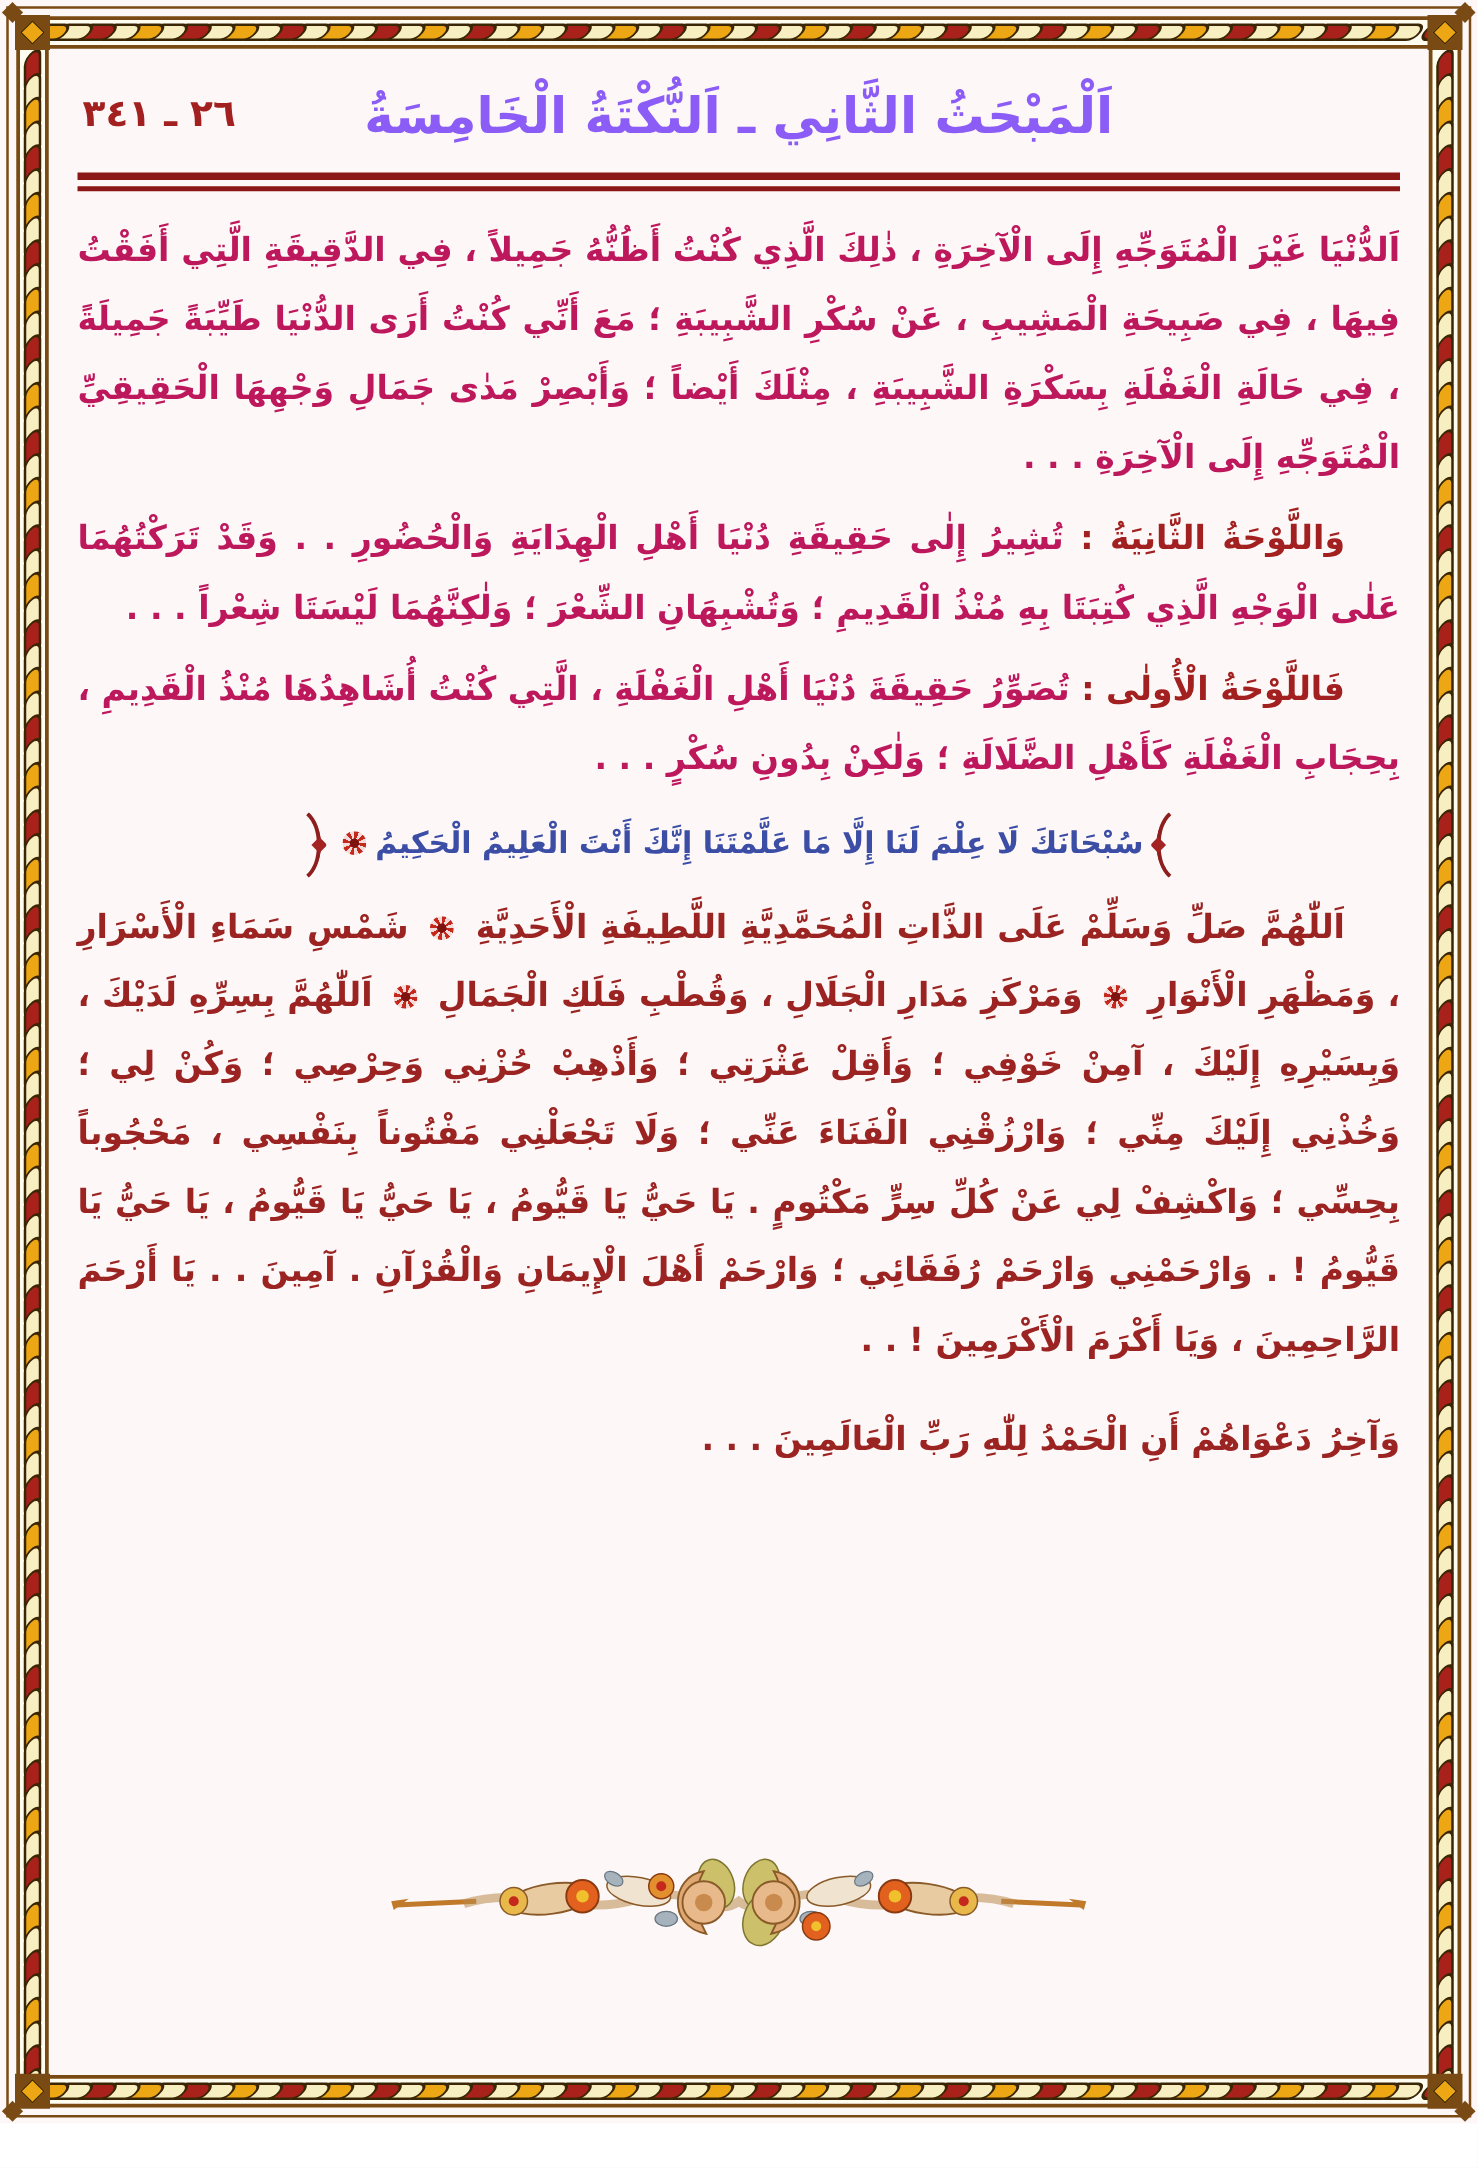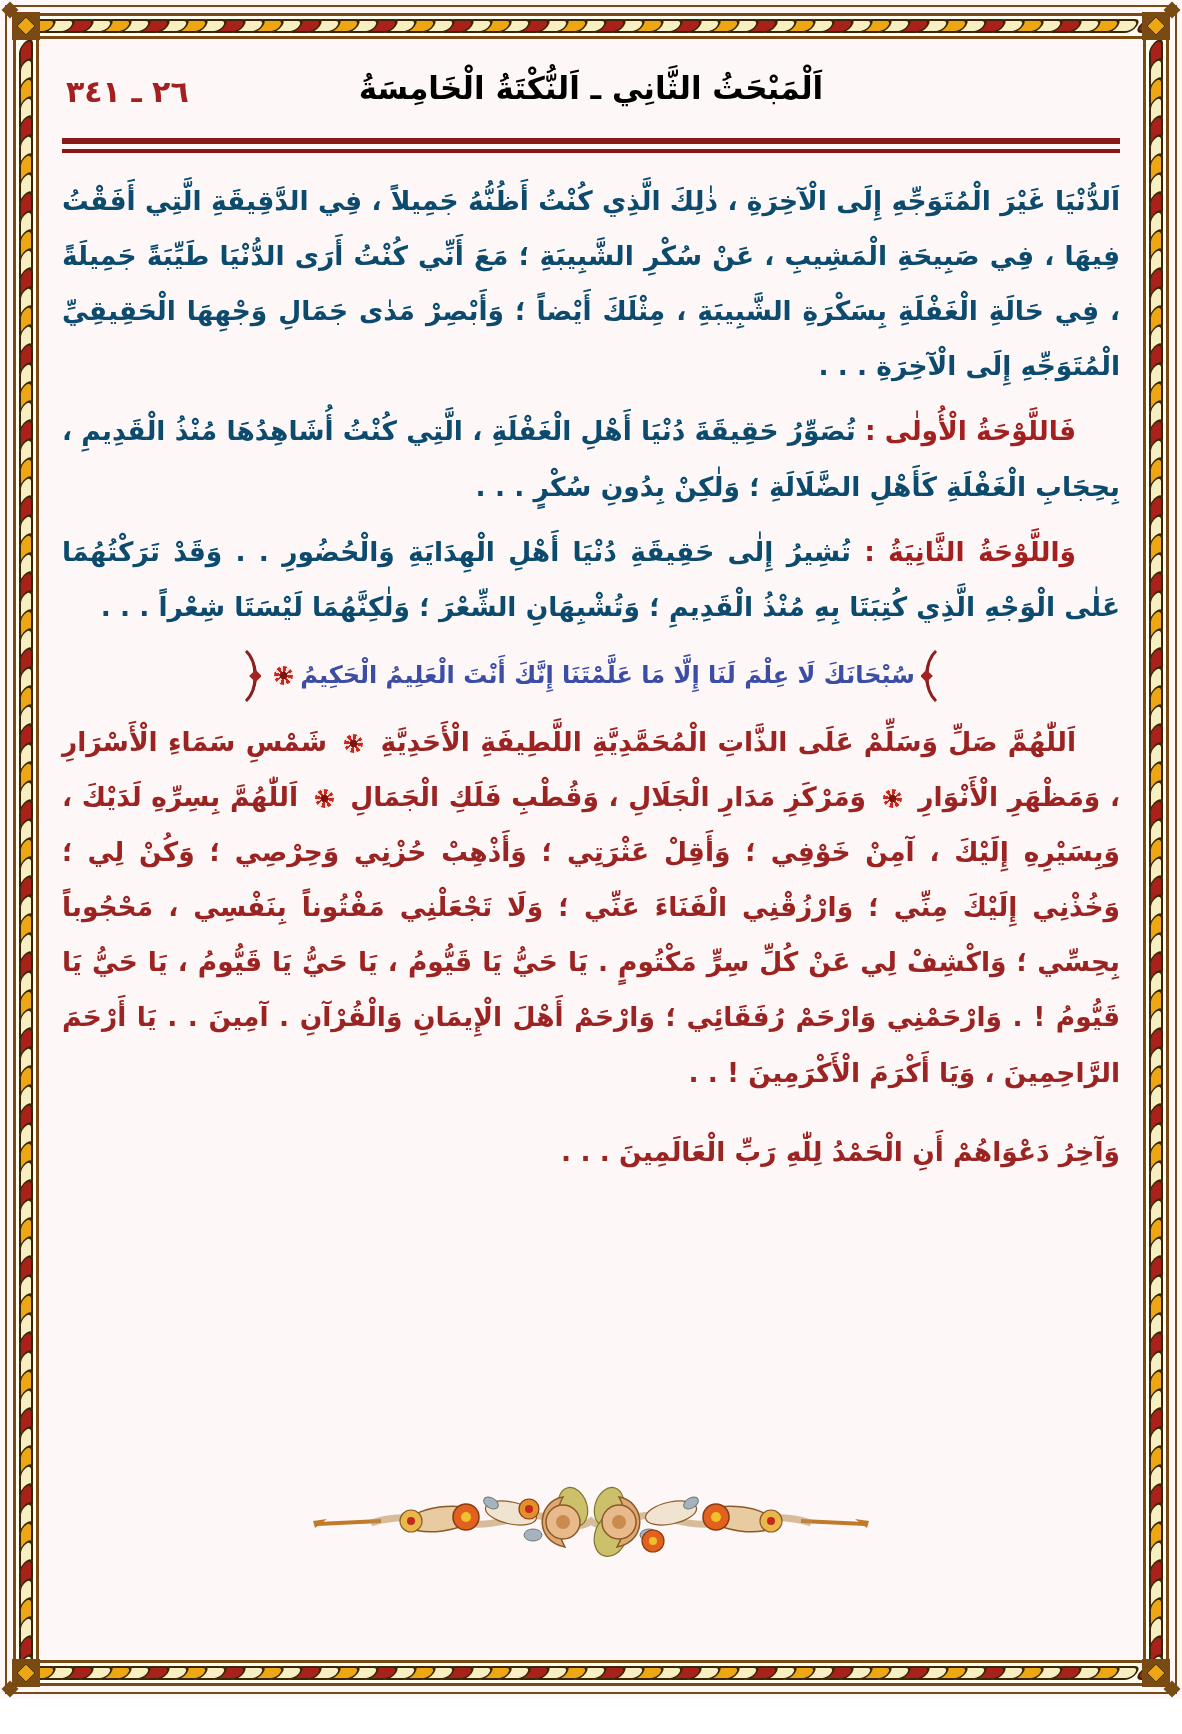--- a/index.html
+++ b/index.html
@@ -26,32 +26,32 @@
   .corner::before{content:"";position:absolute;inset:7px;background:#eda714;border:1px solid #3a2605;transform:rotate(45deg);}
   .corner.tl{top:7px;left:7px}.corner.tr{top:7px;right:7px}
   .corner.bl{bottom:7px;left:7px}.corner.br{bottom:7px;right:7px}
   .corner::after{content:"";position:absolute;width:12px;height:12px;background:#7a4a15;transform:rotate(45deg);}
   .corner.tl::after{top:-8px;left:-8px}.corner.tr::after{top:-8px;right:-8px}
   .corner.bl::after{bottom:-8px;left:-8px}.corner.br::after{bottom:-8px;right:-8px}
 
   
   .content{position:absolute;top:46px;right:62px;left:62px;bottom:46px;direction:rtl;}
   .hdr{position:relative;margin-top:24px;min-height:58px;}
-  .title{text-align:center;font-size:31px;font-weight:bold;color:#000000;}
+  .title{text-align:center;font-size:40px;font-weight:bold;color:#8b5cf6;}
   .page-marker{position:absolute;left:4px;top:4px;font-size:30px;font-weight:bold;color:#a32020;white-space:nowrap;}
   .rules{margin-top:10px;}
   .rule-thick{height:6px;background:#8c1717;}
   .rule-thin{height:4px;background:#8c1717;margin-top:5px;}
 
   .bodytext{margin-top:20px;font-size:26.5px;font-weight:bold;line-height:2.08;
             text-align:justify;color:#161616;}
   .para{margin:4px 0 10px;}
   .para.indent{text-indent:44px;}
   .para.center{text-align:right;text-indent:0;margin-top:24px;}
-  .seg-ink{color:#0c4a6e}
+  .seg-ink{color:#be185d}
   .seg-red{color:#a32020}
   .seg-maroon{color:#9b2423}
   .seg-blue{color:#3c4da6}
   .verse{text-align:center;margin:16px 0 12px;font-size:24px;font-weight:bold;color:#3c4da6;
          text-indent:0;}
   .rosette{display:inline-block;width:19px;height:19px;margin:0 7px;border-radius:50%;vertical-align:-2px;
      background:radial-gradient(circle,#7e1410 0 3.5px,rgba(0,0,0,0) 4px),
                 repeating-conic-gradient(#c5281c 0 22.5deg,#f2dcda 22.5deg 45deg);}
   .vb{vertical-align:middle;margin:0 6px;}
   .vb.flip{transform:scaleX(-1);}
@@ -384,22 +384,22 @@
       <div class="title">اَلْمَبْحَثُ الثَّانِي ـ اَلنُّكْتَةُ الْخَامِسَةُ</div>
     </div>
 
     <div class="rules">
       <div class="rule-thick"></div>
       <div class="rule-thin"></div>
     </div>
 
     <div class="bodytext">
         <p class="para"><span class="seg-ink">اَلدُّنْيَا غَيْرَ الْمُتَوَجِّهِ إِلَى الْآخِرَةِ ، ذٰلِكَ الَّذِي كُنْتُ أَظُنُّهُ جَمِيلاً ، فِي الدَّقِيقَةِ الَّتِي أَفَقْتُ فِيهَا ، فِي صَبِيحَةِ الْمَشِيبِ ، عَنْ سُكْرِ الشَّبِيبَةِ ؛ مَعَ أَنِّي كُنْتُ أَرَى الدُّنْيَا طَيِّبَةً جَمِيلَةً ، فِي حَالَةِ الْغَفْلَةِ بِسَكْرَةِ الشَّبِيبَةِ ، مِثْلَكَ أَيْضاً ؛ وَأَبْصِرْ مَدٰى جَمَالِ وَجْهِهَا الْحَقِيقِيِّ الْمُتَوَجِّهِ إِلَى الْآخِرَةِ . . .</span></p>
+        <p class="para indent"><span class="seg-red">وَاللَّوْحَةُ الثَّانِيَةُ : </span><span class="seg-ink">تُشِيرُ إِلٰى حَقِيقَةِ دُنْيَا أَهْلِ الْهِدَايَةِ وَالْحُضُورِ . . وَقَدْ تَرَكْتُهُمَا عَلٰى الْوَجْهِ الَّذِي كُتِبَتَا بِهِ مُنْذُ الْقَدِيمِ ؛ وَتُشْبِهَانِ الشِّعْرَ ؛ وَلٰكِنَّهُمَا لَيْسَتَا شِعْراً . . .</span></p>
         <p class="para indent"><span class="seg-red">فَاللَّوْحَةُ الْأُولٰى : </span><span class="seg-ink">تُصَوِّرُ حَقِيقَةَ دُنْيَا أَهْلِ الْغَفْلَةِ ، الَّتِي كُنْتُ أُشَاهِدُهَا مُنْذُ الْقَدِيمِ ، بِحِجَابِ الْغَفْلَةِ كَأَهْلِ الضَّلَالَةِ ؛ وَلٰكِنْ بِدُونِ سُكْرٍ . . .</span></p>
-        <p class="para indent"><span class="seg-red">وَاللَّوْحَةُ الثَّانِيَةُ : </span><span class="seg-ink">تُشِيرُ إِلٰى حَقِيقَةِ دُنْيَا أَهْلِ الْهِدَايَةِ وَالْحُضُورِ . . وَقَدْ تَرَكْتُهُمَا عَلٰى الْوَجْهِ الَّذِي كُتِبَتَا بِهِ مُنْذُ الْقَدِيمِ ؛ وَتُشْبِهَانِ الشِّعْرَ ؛ وَلٰكِنَّهُمَا لَيْسَتَا شِعْراً . . .</span></p>
         <div class="verse para"><svg class="vb" width="18" height="52" viewBox="0 0 18 52">
     <path d="M15 1 C3 12 3 40 15 51" fill="none" stroke="#8e1f1f" stroke-width="3"></path>
     <path d="M11 7 C3 16 3 36 11 45" fill="none" stroke="#8e1f1f" stroke-width="1.8"></path>
     <rect x="1" y="21.5" width="9" height="9" transform="rotate(45 5.5 26)" fill="#a32222"></rect>
   </svg><span class="seg-blue">سُبْحَانَكَ لَا عِلْمَ لَنَا إِلَّا مَا عَلَّمْتَنَا إِنَّكَ أَنْتَ الْعَلِيمُ الْحَكِيمُ</span><span class="rosette"></span><svg class="vb flip" width="18" height="52" viewBox="0 0 18 52">
     <path d="M15 1 C3 12 3 40 15 51" fill="none" stroke="#8e1f1f" stroke-width="3"></path>
     <path d="M11 7 C3 16 3 36 11 45" fill="none" stroke="#8e1f1f" stroke-width="1.8"></path>
     <rect x="1" y="21.5" width="9" height="9" transform="rotate(45 5.5 26)" fill="#a32222"></rect>
   </svg></div>
         <p class="para indent"><span class="seg-maroon">اَللّٰهُمَّ صَلِّ وَسَلِّمْ عَلَى الذَّاتِ الْمُحَمَّدِيَّةِ اللَّطِيفَةِ الْأَحَدِيَّةِ </span><span class="rosette"></span><span class="seg-maroon"> شَمْسِ سَمَاءِ الْأَسْرَارِ ، وَمَظْهَرِ الْأَنْوَارِ </span><span class="rosette"></span><span class="seg-maroon"> وَمَرْكَزِ مَدَارِ الْجَلَالِ ، وَقُطْبِ فَلَكِ الْجَمَالِ </span><span class="rosette"></span><span class="seg-maroon"> اَللّٰهُمَّ بِسِرِّهِ لَدَيْكَ ، وَبِسَيْرِهِ إِلَيْكَ ، آمِنْ خَوْفِي ؛ وَأَقِلْ عَثْرَتِي ؛ وَأَذْهِبْ حُزْنِي وَحِرْصِي ؛ وَكُنْ لِي ؛ وَخُذْنِي إِلَيْكَ مِنِّي ؛ وَارْزُقْنِي الْفَنَاءَ عَنِّي ؛ وَلَا تَجْعَلْنِي مَفْتُوناً بِنَفْسِي ، مَحْجُوباً بِحِسِّي ؛ وَاكْشِفْ لِي عَنْ كُلِّ سِرٍّ مَكْتُومٍ . يَا حَيُّ يَا قَيُّومُ ، يَا حَيُّ يَا قَيُّومُ ، يَا حَيُّ يَا قَيُّومُ ! . وَارْحَمْنِي وَارْحَمْ رُفَقَائِي ؛ وَارْحَمْ أَهْلَ الْإِيمَانِ وَالْقُرْآنِ . آمِينَ . . يَا أَرْحَمَ الرَّاحِمِينَ ، وَيَا أَكْرَمَ الْأَكْرَمِينَ ! . .</span></p>

